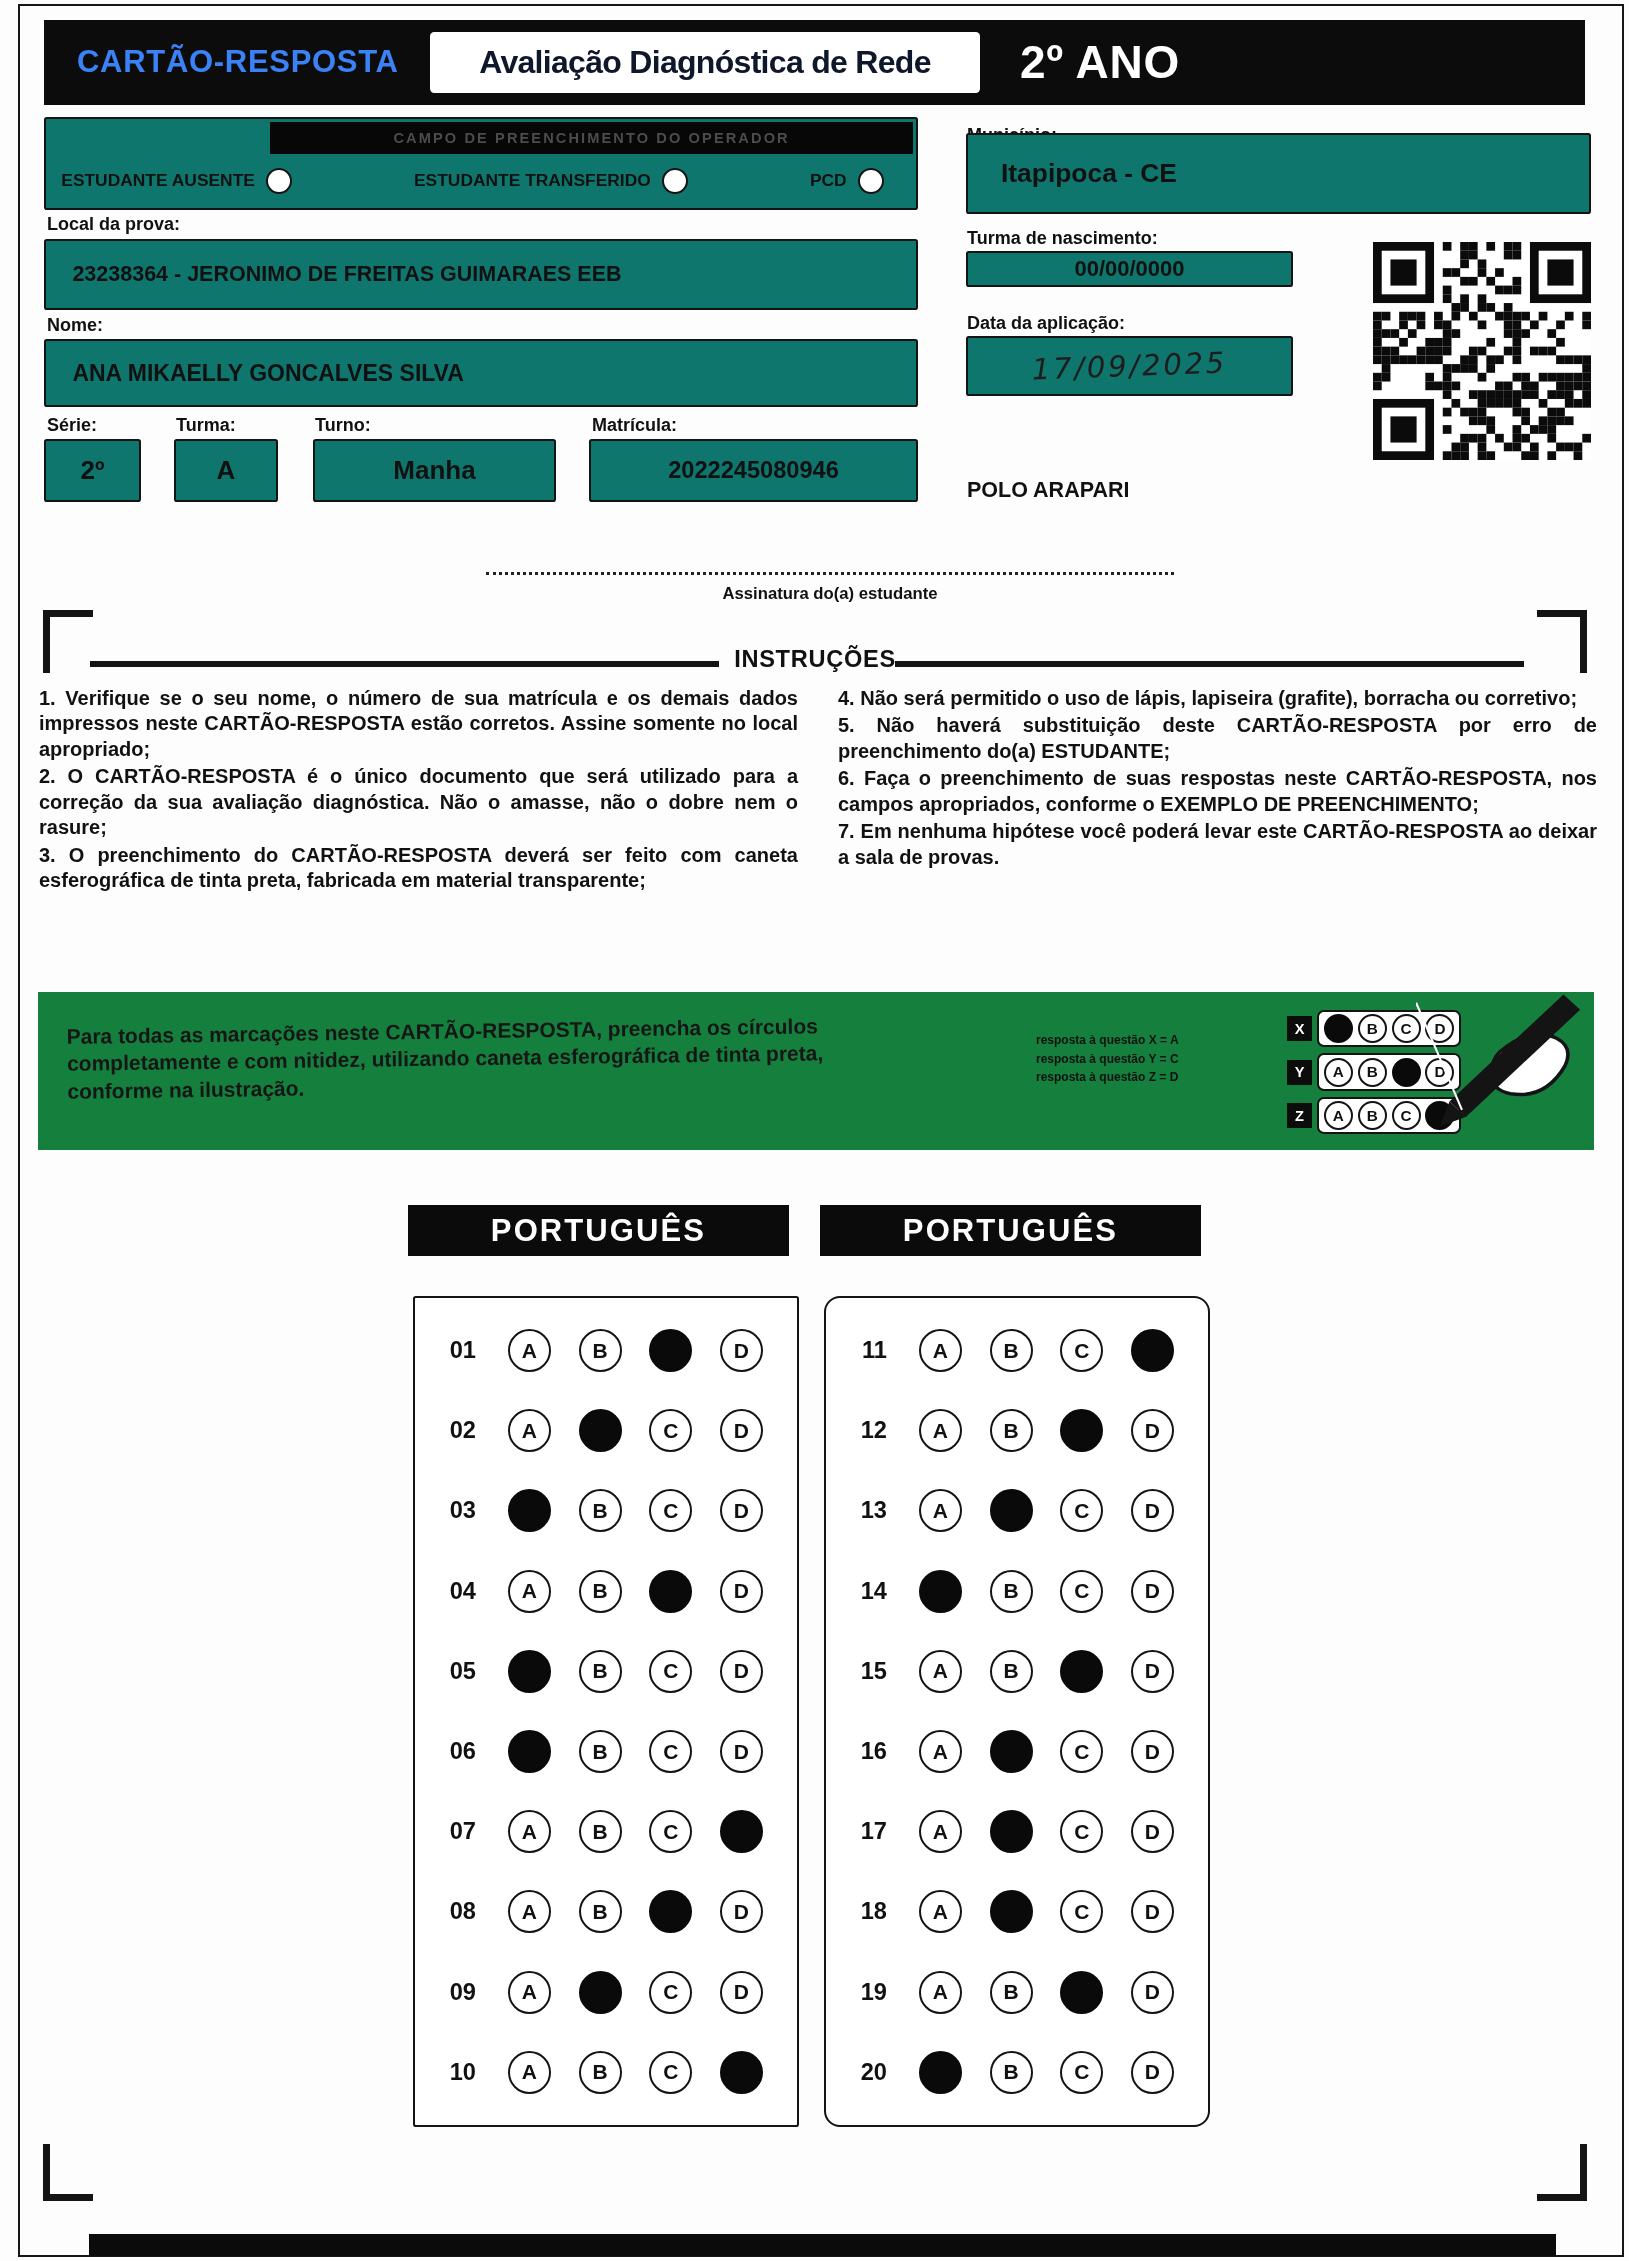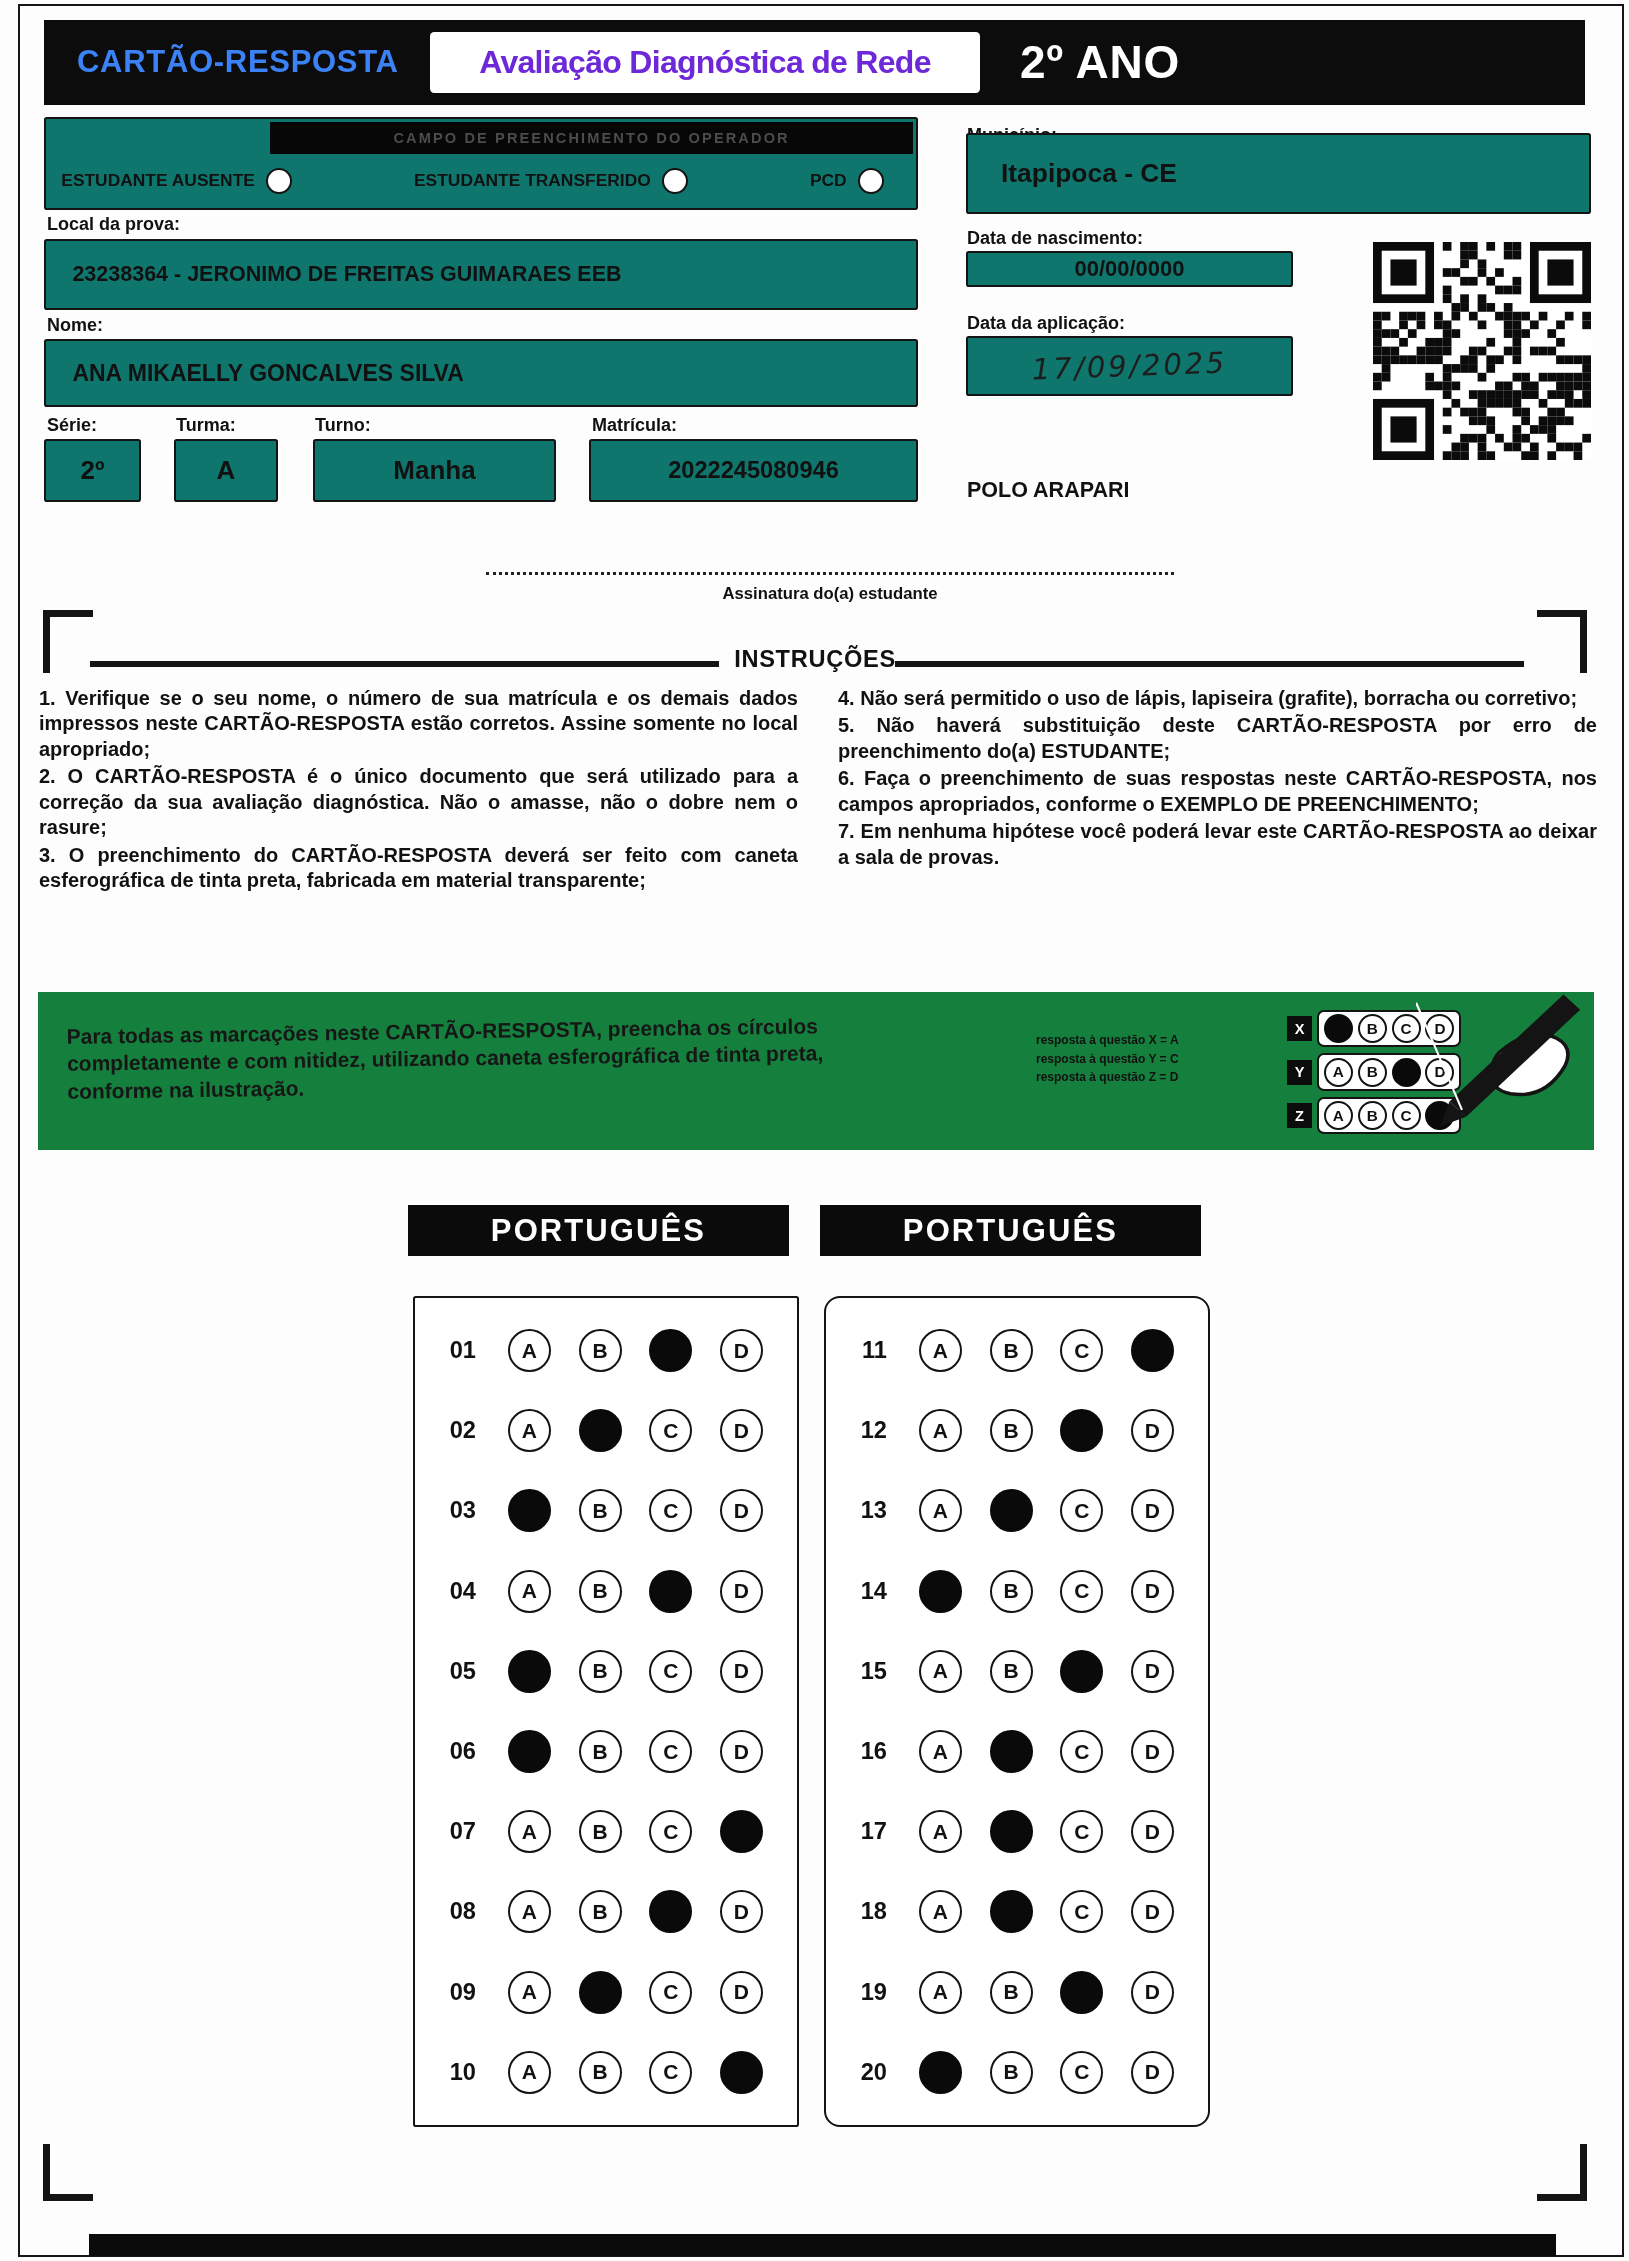--- a/index.html
+++ b/index.html
@@ -3,21 +3,21 @@
 <meta charset="utf-8">
 <style>
   * { margin:0; padding:0; box-sizing:border-box; }
   body { background:#e8e8e8; font-family:"Liberation Sans", sans-serif; color:#111; }
   .page { position:relative; width:1630px; height:2261px; background:#fdfdfd; margin:0 auto; overflow:hidden; }
   .sheet-border { position:absolute; left:18px; top:4.2px; right:5.6px; bottom:4.2px; border:2.8px solid #161616; pointer-events:none; }
 
   
   .header { position:absolute; left:44px; top:19.5px; width:1541px; height:85px; background:#0c0c0c; display:flex; align-items:center; }
   .header-left { width:386px; color:#3b82f6; font-size:31px; font-weight:600; letter-spacing:0.7px; padding-left:33px; }
-  .header-center { background:#fff; color:#6d28d9; height:61px; width:550px; border-radius:4.2px; display:flex; align-items:center; justify-content:center; font-size:32px; font-weight:700; letter-spacing:-0.7px; }
+  .header-center { background:#fff; color:#0f172a; height:61px; width:550px; border-radius:4.2px; display:flex; align-items:center; justify-content:center; font-size:32px; font-weight:700; letter-spacing:-0.7px; }
   .header-right { color:#fff; font-size:46px; font-weight:700; margin-left:40px; letter-spacing:0.7px; }
 
   
   .box { position:absolute; border:2.8px solid #141414; border-radius:2.8px; background:#0f766e; }
   .lbl { position:absolute; font-weight:700; font-size:18px; }
   .boxtext { display:flex; align-items:center; height:100%; font-weight:700; }
 
   
   .op-box { left:44px; top:117px; width:874px; height:93px; }
   .op-bar { position:absolute; left:224px; top:2.8px; right:2.8px; height:32px; background:#070707; display:flex; align-items:center; justify-content:center; color:#4c4c4c; font-size:14.6px; font-weight:700; letter-spacing:2.1px; }
@@ -150,21 +150,21 @@
   <div class="lbl" style="left:592px; top:415px;">Matrícula:</div>
   <div class="box matric-box">
     <div class="boxtext">2022245080946</div>
   </div>
 
   <div class="lbl" style="left:967px; top:125px;">Município:</div>
   <div class="box mun-box">
     <div class="boxtext">Itapipoca - CE</div>
   </div>
 
-  <div class="lbl" style="left:967px; top:228px;">Data de nascimento:</div>
+  <div class="lbl" style="left:967px; top:228px;">Turma de nascimento:</div>
   <div class="box nasc-box">
     <div class="boxtext">00/00/0000</div>
   </div>
 
   <div class="lbl" style="left:967px; top:313px;">Data da aplicação:</div>
   <div class="box aplic-box">
     <div class="handwriting">17/09/2025</div>
   </div>
 
   <div class="qr">

